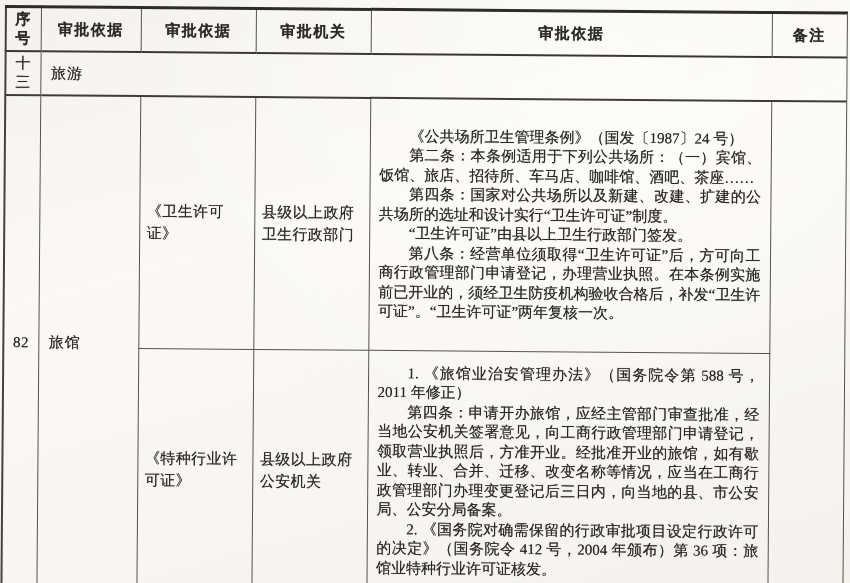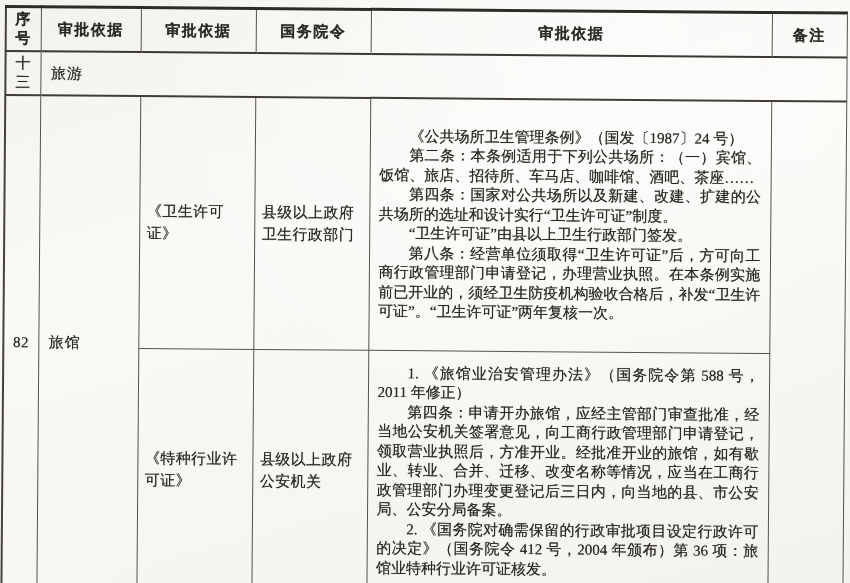--- a/index.html
+++ b/index.html
@@ -82,21 +82,21 @@
       <col style="width:115px">
       <col style="width:401px">
       <col style="width:75px">
     </colgroup>
 
     <tbody>
         <tr class="head-row">
       <th>序号</th>
       <th>审批依据</th>
       <th>审批依据</th>
-      <th>国务院令</th>
+      <th>审批机关</th>
       <th>审批依据</th>
       <th>备注</th>
     </tr>
 
     <tr class="section-row">
       <td class="cell-center">十三</td>
       <td colspan="5" class="section-name-cell">旅游</td>
     </tr>
 
     <tr class="sub-row-1">

